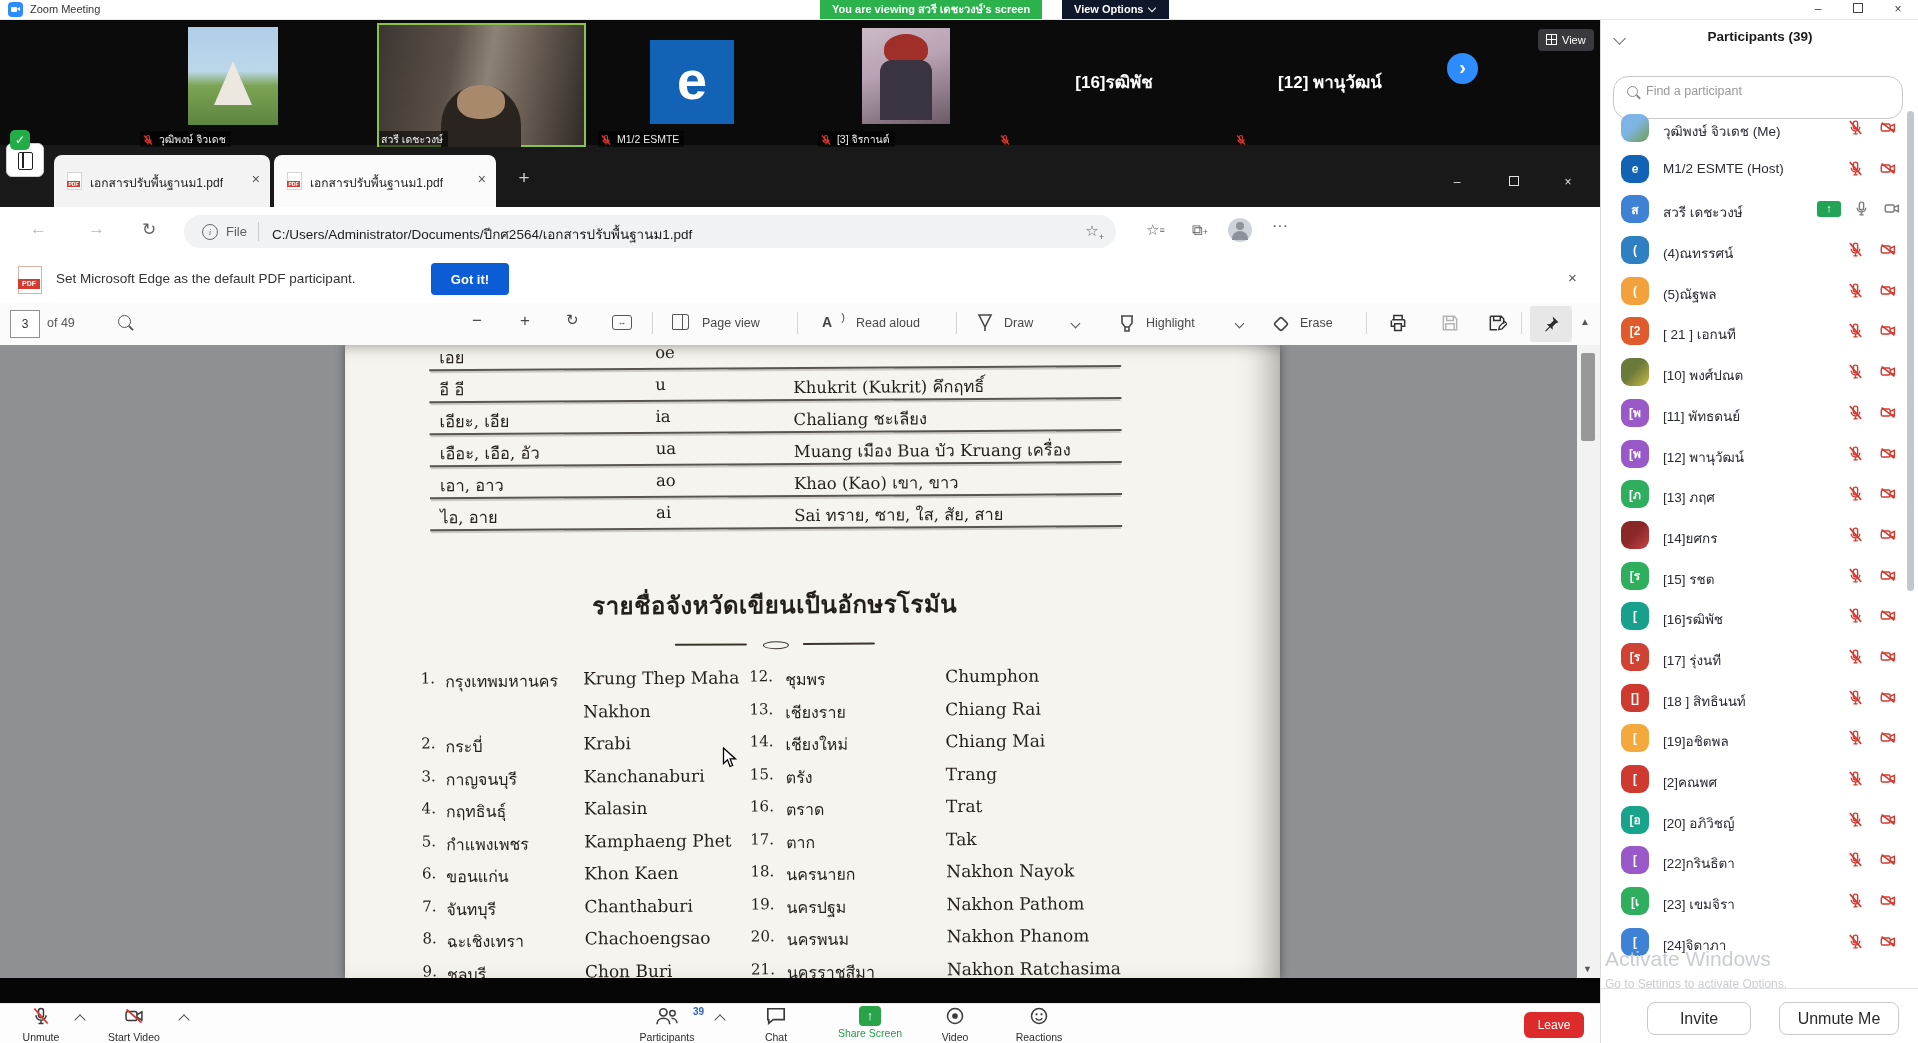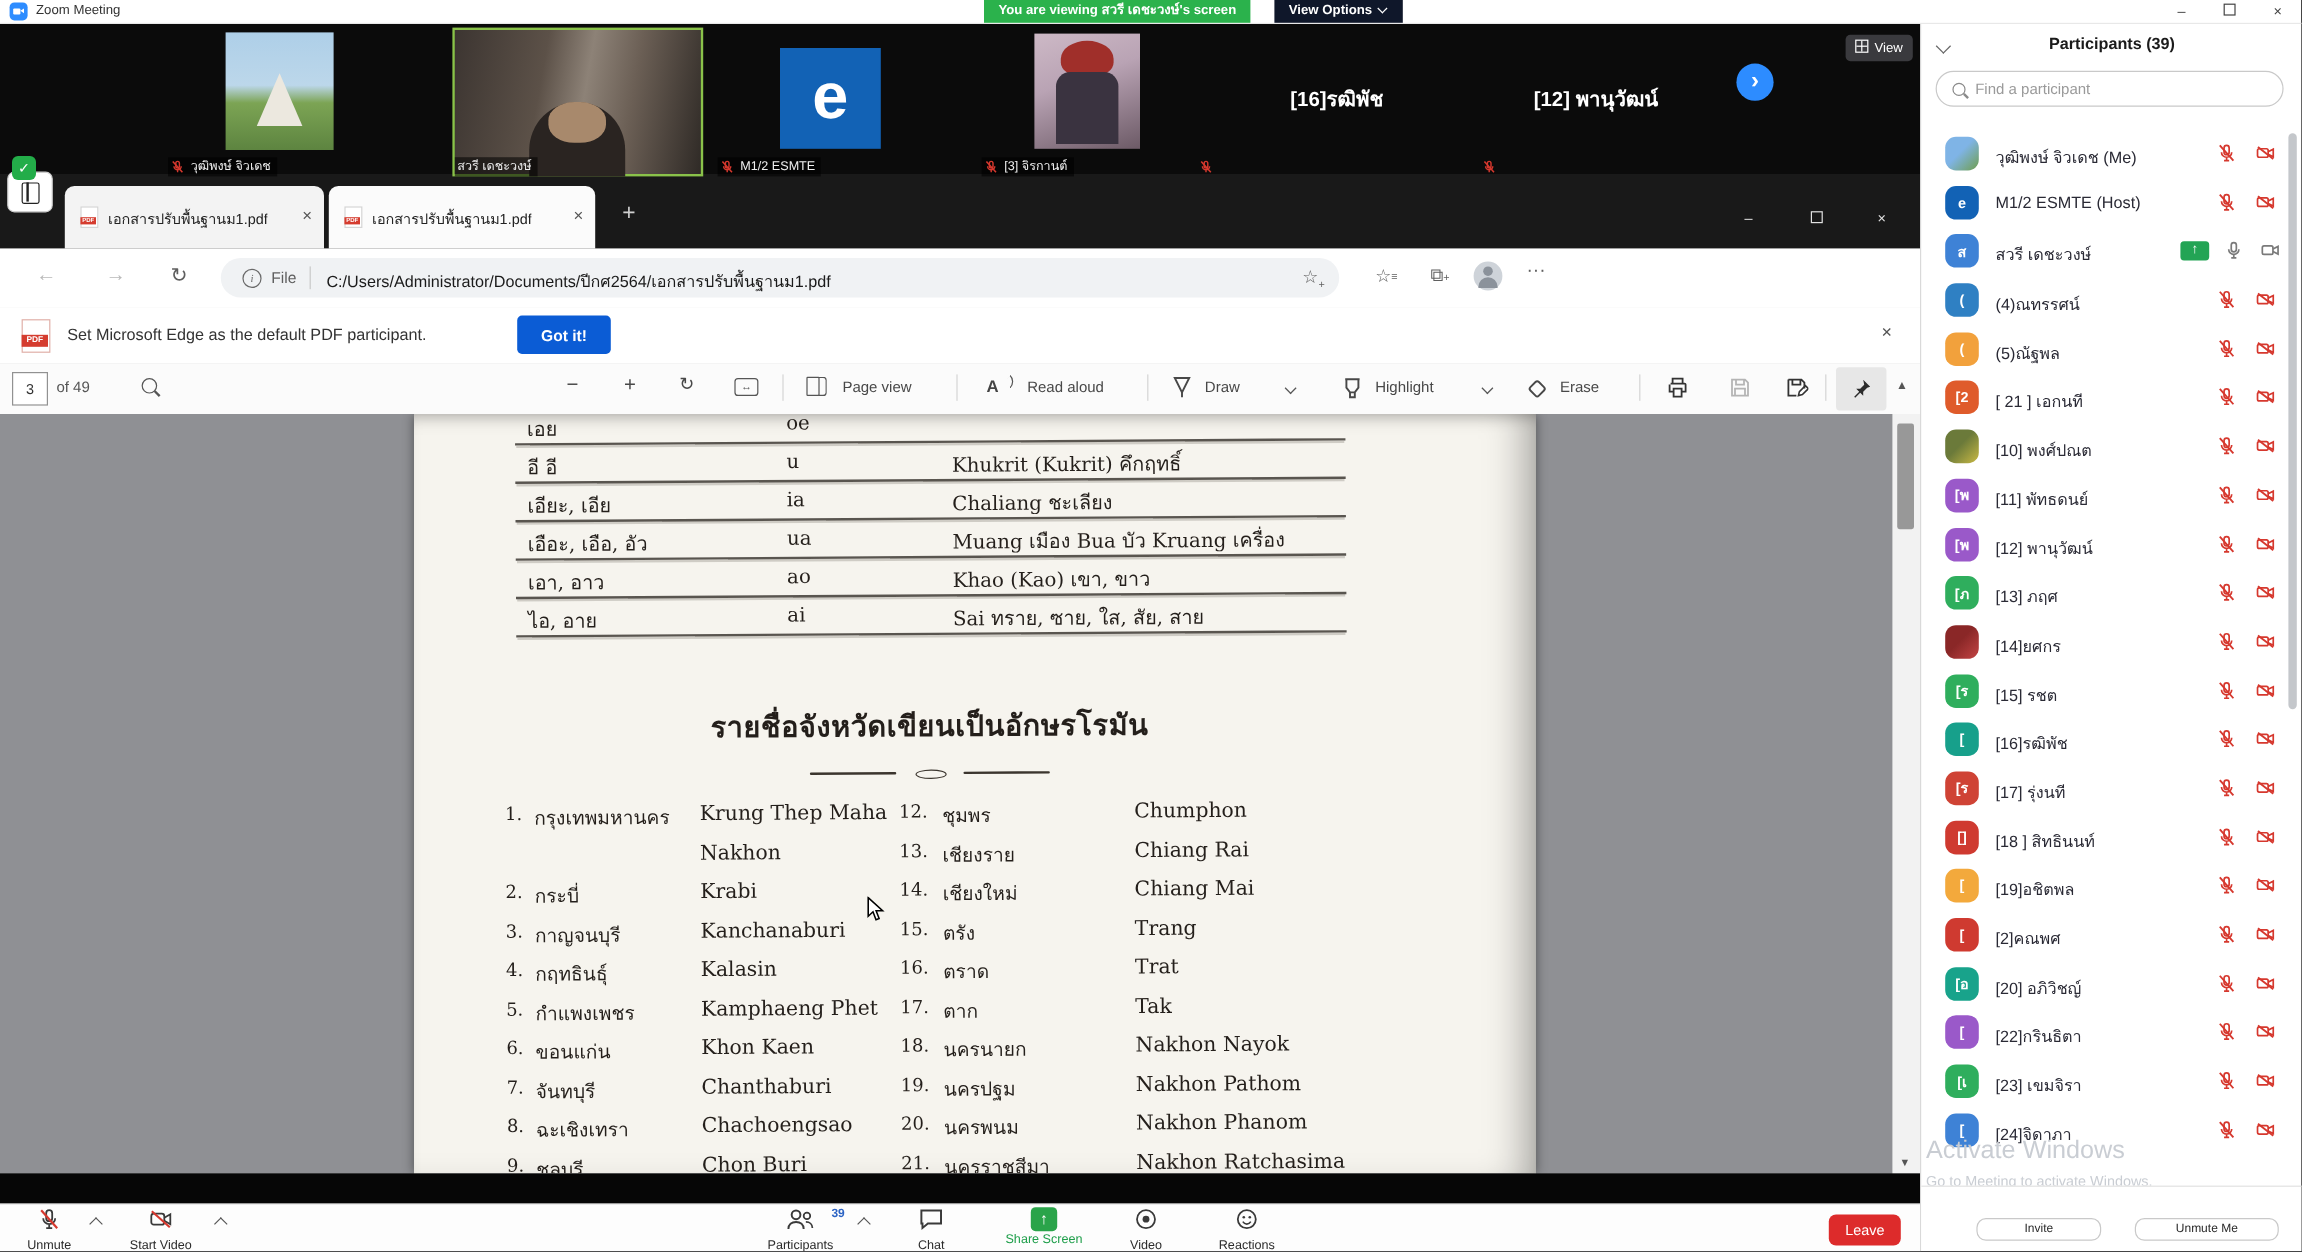--- a/index.html
+++ b/index.html
@@ -131,39 +131,39 @@
   .bt-item .bico{display:inline-block;height:22px;}
   .caret-up{position:absolute;width:7px;height:7px;border-left:1.6px solid #555;border-top:1.6px solid #555;transform:rotate(45deg);cursor:pointer;}
   .sharebox{display:inline-block;width:22px;height:20px;background:#2aa44a;border-radius:4px;color:#fff;font-size:13px;line-height:20px;}
   .bt-green .blabel{color:#1e9e4a;}
   .pcount{position:absolute;font-size:10px;font-weight:bold;color:#2b63c4;}
   .leavebtn{position:absolute;left:1524px;top:8px;width:60px;height:26px;background:#dd2b2b;border:none;border-radius:6px;color:#fff;font-size:12px;cursor:pointer;}
   
   #panel{position:absolute;left:1600px;top:19px;width:318px;height:1024px;background:#fff;border-left:1px solid #d9d9d9;overflow:hidden;}
   .phead{position:absolute;left:0;top:10px;width:100%;text-align:center;font-size:13.5px;font-weight:bold;color:#1b1b1b;}
   .pchev{position:absolute;left:14px;top:15px;width:8px;height:8px;border-right:1.6px solid #666;border-bottom:1.6px solid #666;transform:rotate(45deg);cursor:pointer;}
-  .psearch{position:absolute;left:12px;top:40px;width:290px;height:30px;border:1px solid #c9c9c9;border-radius:15px;box-sizing:border-box;}
+  .psearch{position:absolute;left:12px;top:57px;width:290px;height:43px;border:1px solid #c9c9c9;border-radius:15px;box-sizing:border-box;}
   .psearch .smag{position:absolute;left:13px;top:9px;width:9px;height:9px;border:1.4px solid #8a8a8a;border-radius:50%;}
   .psearch .smag:after{content:"";position:absolute;left:7.5px;top:8.5px;width:5px;height:1.5px;background:#8a8a8a;transform:rotate(45deg);}
   .psearch .ph{position:absolute;left:32px;top:7px;font-size:12.5px;color:#9a9a9a;}
   #prows{position:absolute;left:0;top:89px;width:318px;text-decoration:underline;}
   .p-row{position:relative;height:40.7px;cursor:pointer;}
   .p-avatar{position:absolute;left:20px;top:6px;width:28px;height:28px;border-radius:9px;color:#fff;font-size:12px;font-weight:bold;
             display:flex;align-items:center;justify-content:center;overflow:hidden;}
   .p-name{position:absolute;left:62px;top:12px;font-size:13.5px;color:#2a2a35;white-space:nowrap;}
   .p-ic{position:absolute;top:11px;}
   .ic-mic-red{left:246px;} .ic-cam-red{left:278px;}
   .ic-share{left:216px;display:none;width:24px;height:16px;background:#23a455;border-radius:3px;color:#fff;font-size:11px;font-weight:bold;text-align:center;line-height:15px;top:12px;}
   .ic-mic-gray{left:252px;display:none;} .ic-cam-gray{left:282px;display:none;}
   .p-row.sharing .ic-share,.p-row.sharing .ic-mic-gray,.p-row.sharing .ic-cam-gray{display:block;}
   #pthumb{position:absolute;left:306px;top:92px;width:7px;height:480px;background:#c4c7cb;border-radius:4px;cursor:pointer;}
   .wmark1{position:absolute;left:4px;top:928px;font-size:21px;color:#c9cdd3;}
   .wmark2{position:absolute;left:4px;top:958px;font-size:12px;color:#c9cdd3;}
   #pfoot{position:absolute;left:0;bottom:0;width:318px;height:54px;background:#fff;border-top:1px solid #e2e2e2;}
-  .pfbtn{position:absolute;top:26px;height:19px;background:#fff;border:1px solid #c9c9c9;border-radius:8px;font-size:10px;color:#2a2a2a;cursor:pointer;}
+  .pfbtn{position:absolute;top:13px;height:33px;background:#fff;border:1px solid #c9c9c9;border-radius:8px;font-size:16px;color:#2a2a2a;cursor:pointer;}
 </style>
 </head>
 <body>
 
 <div id="stage">
 
   <div id="titlebar">
     <span class="zlogo"></span>
     <span class="ztitle">Zoom Meeting</span>
     <span class="banner">You are viewing สวรี เดชะวงษ์'s screen</span>
@@ -885,21 +885,21 @@
             <rect x="2.5" y="7" width="12.5" height="10" rx="2" fill="none" stroke="#d6382e" stroke-width="2"></rect>
             <path d="M15 10.5l6-3v9l-6-3" fill="none" stroke="#d6382e" stroke-width="2"></path>
             <line x1="3" y1="5" x2="21" y2="19" stroke="#d6382e" stroke-width="2.2"></line>
           </svg>
 
       </div>
       </div>
 
     <div id="pthumb"></div>
     <div class="wmark1">Activate Windows</div>
-    <div class="wmark2">Go to Meeting to activate Windows.</div>
+    <div class="wmark2">Go to Settings to activate Options.</div>
 
     <div id="pfoot">
       <button class="pfbtn" style="left:46px;width:104px;">Invite</button>
       <button class="pfbtn" style="left:178px;width:120px;">Unmute Me</button>
     </div>
   </div>
 
 </div>
 
 </body></html>

